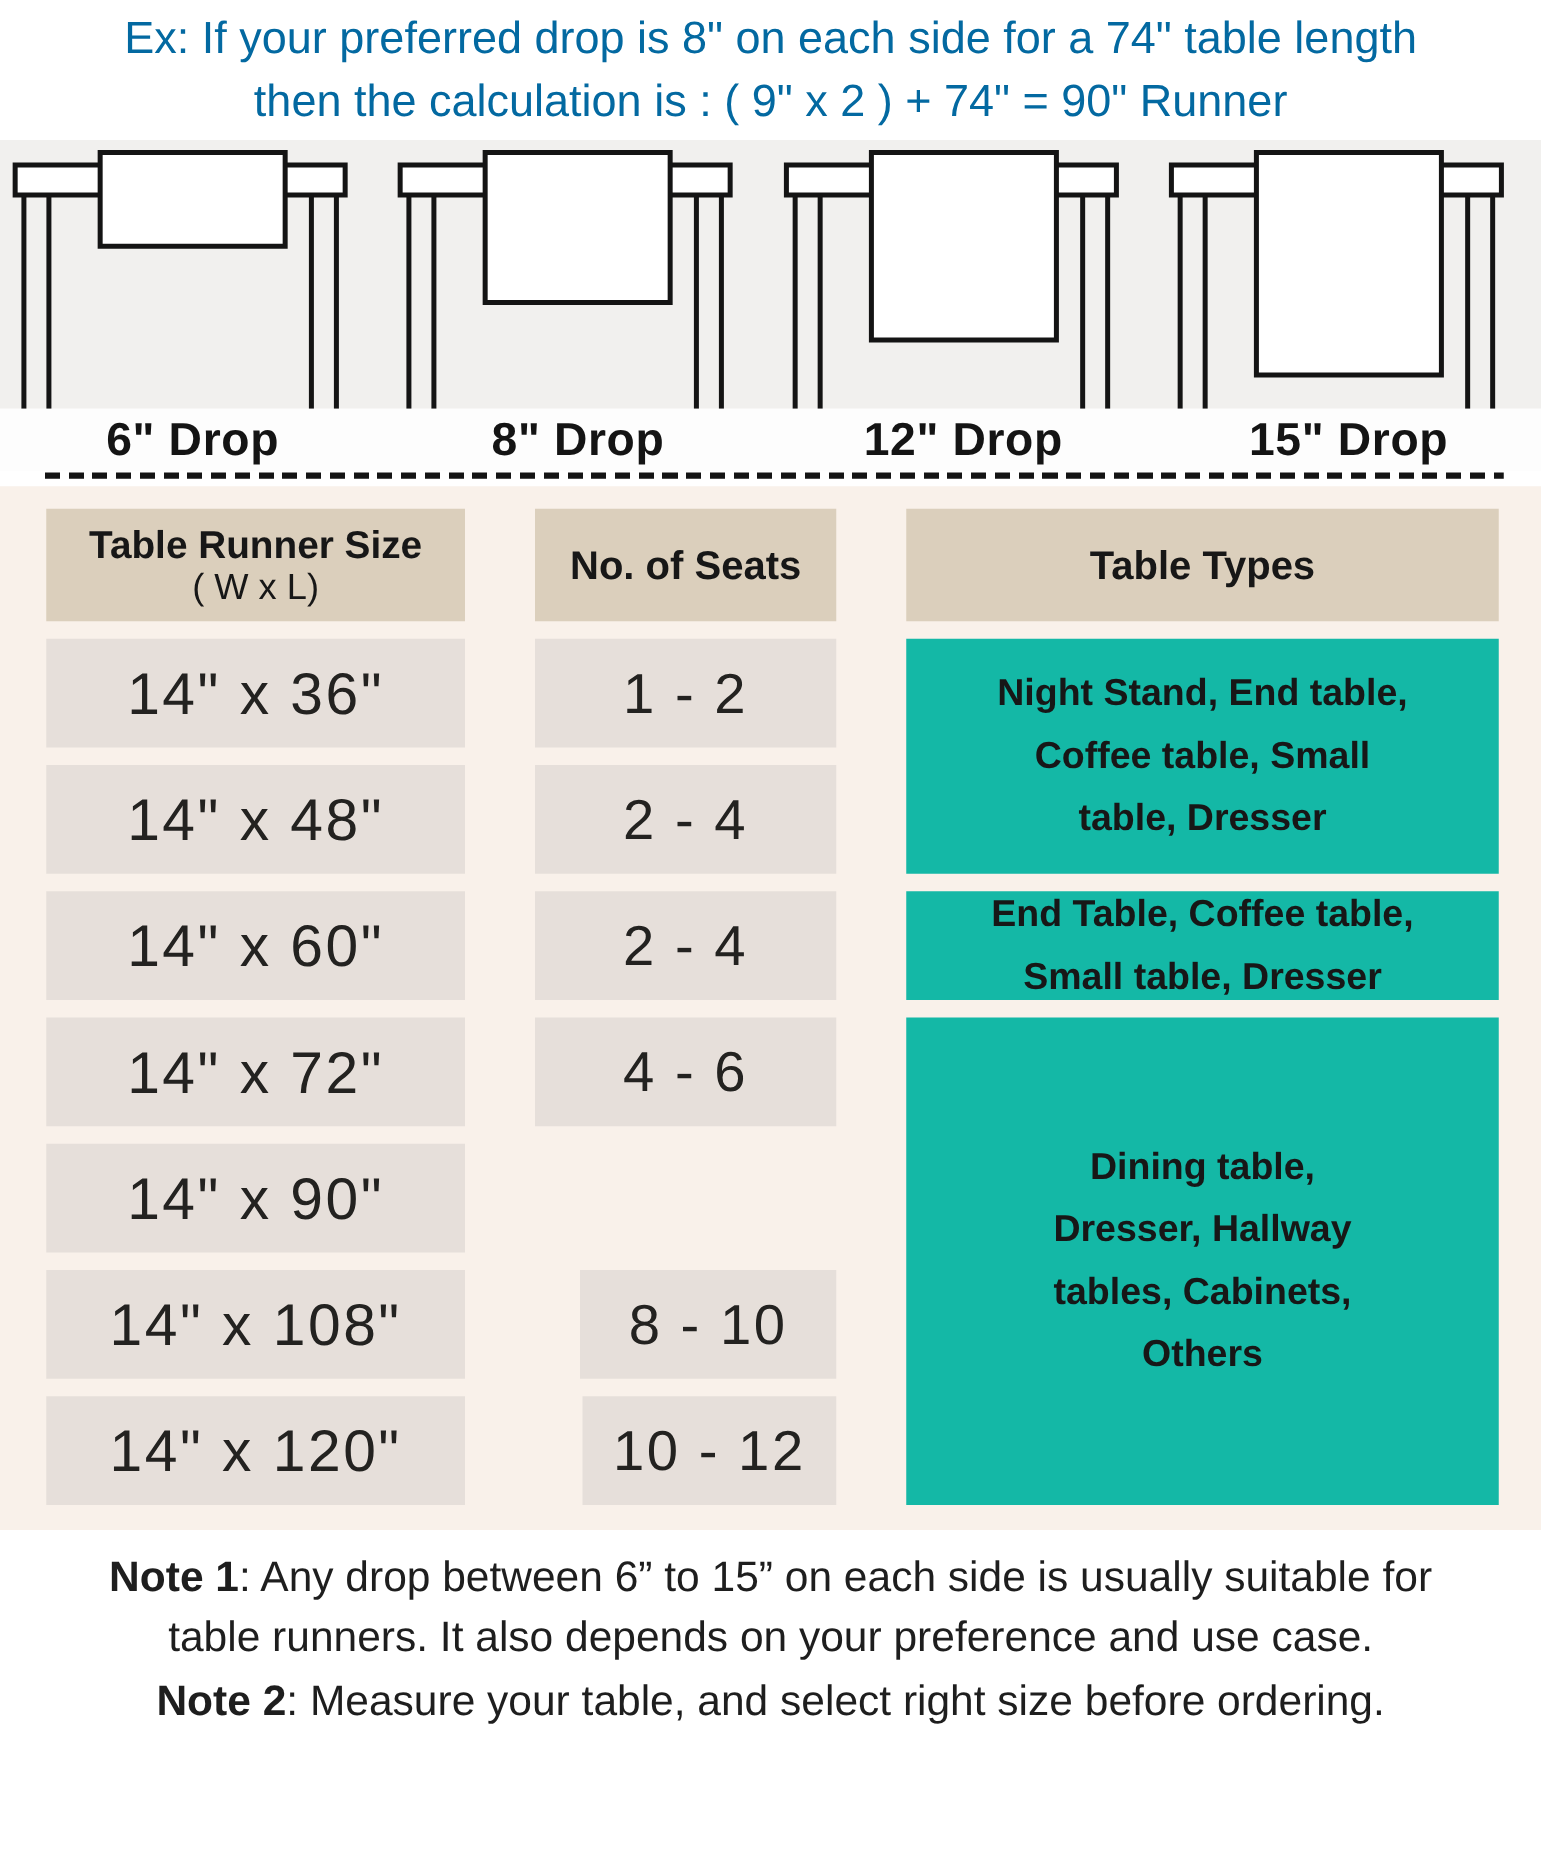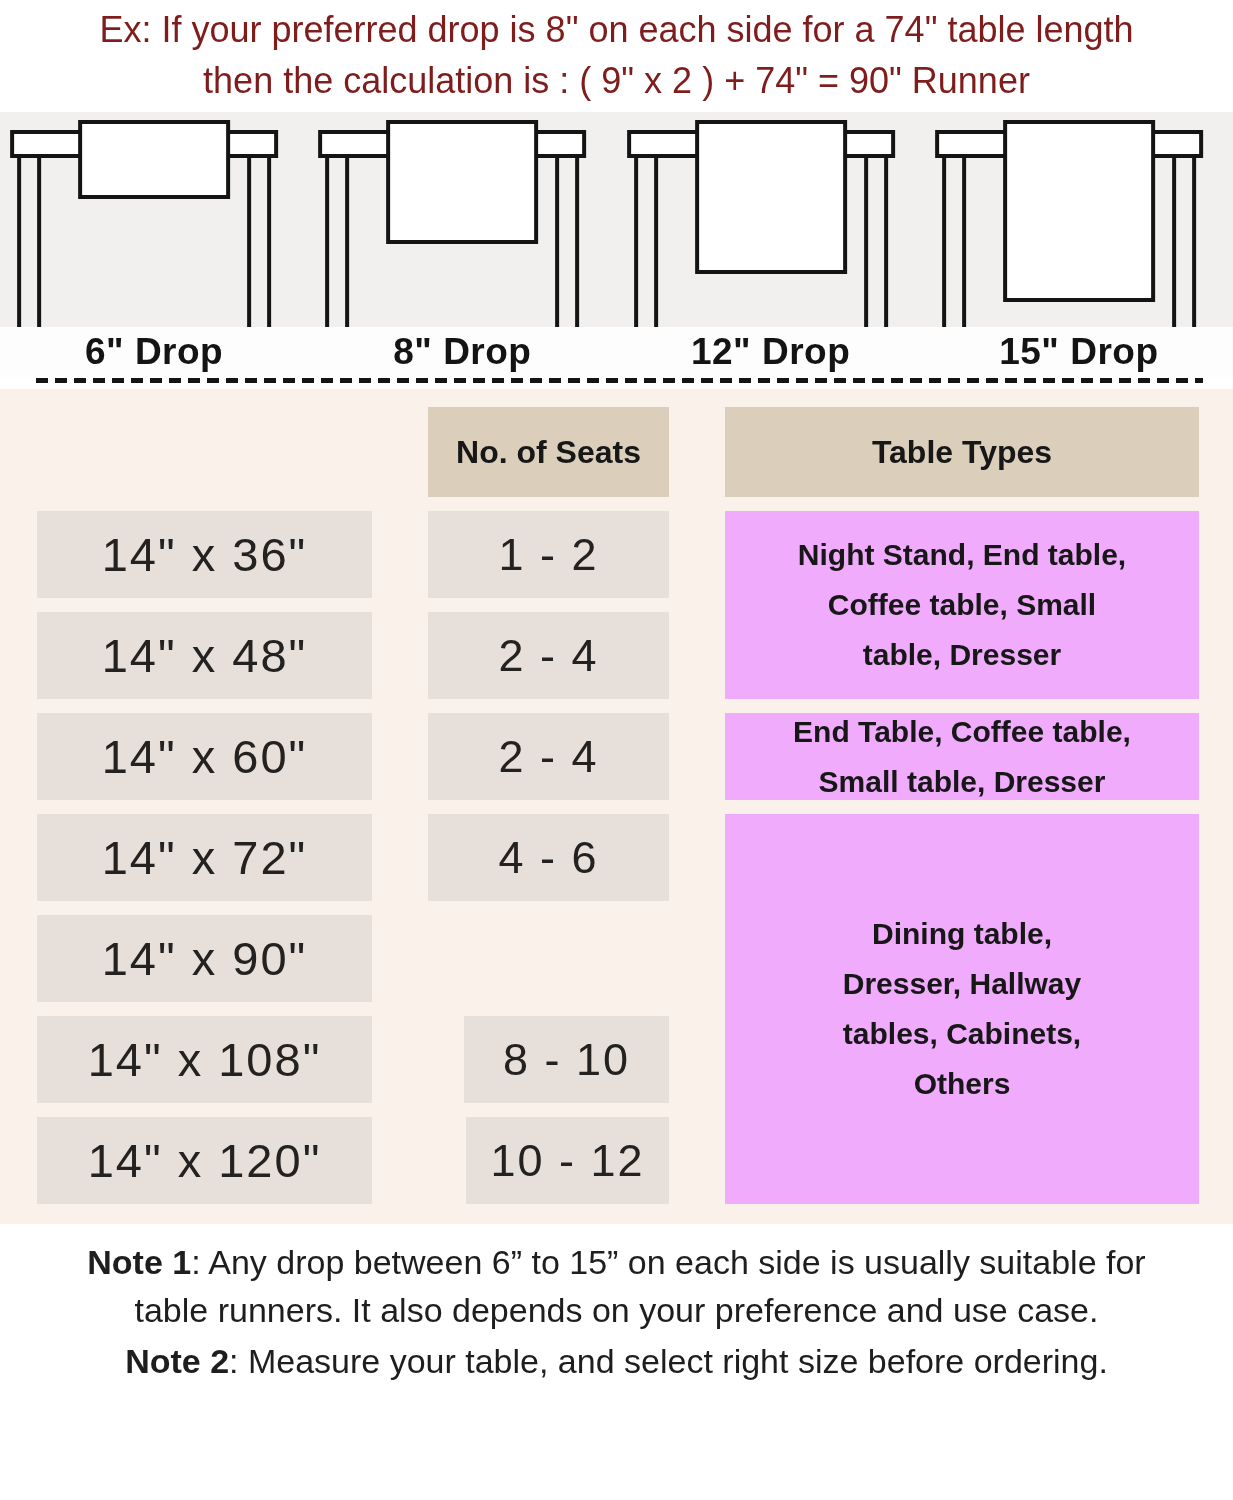--- a/index.html
+++ b/index.html
@@ -21,21 +21,21 @@
     color:#111;
   }
   .formula{
     margin:12px 0 0 0;
     font-size:36px;line-height:42px;letter-spacing:0.5px;
     font-weight:400;color:#242424;
   }
   .ex-line{
     margin:9px 0 0 0;
     font-size:36px;line-height:42px;letter-spacing:0px;
-    font-weight:400;color:#7f1d1d;
+    font-weight:400;color:#0369a1;
   }
   
   .band{
     margin-top:10px;height:215px;
     background:#f1f0ee;
     display:grid;grid-template-columns:repeat(4,1fr);
   }
   .illus{position:relative;}
   .illus svg{display:block;width:100%;height:215px;}
   .labels-row{
@@ -70,21 +70,21 @@
   .hdr-sub{font-size:29px;font-weight:400;line-height:33px;}
   .hdr-one{font-size:32px;font-weight:700;}
   .data-cell{
     background:#e6dfda;
     display:flex;align-items:center;justify-content:center;
     color:#232220;
   }
   .size-text{font-size:47px;letter-spacing:2px;font-weight:400;}
   .seats-text{font-size:45px;letter-spacing:2px;font-weight:400;}
   .type-cell{
-    background:#f0abfc;
+    background:#14b8a6;
     display:flex;align-items:center;justify-content:center;
     text-align:center;color:#171717;
   }
   .type-text{
     font-size:30px;font-weight:700;line-height:50px;
     white-space:pre-line;
   }
   
   .notes{
     margin:14px auto 0 auto;max-width:1120px;
@@ -153,20 +153,24 @@
     <div class="drop-label">6" Drop</div>
     <div class="drop-label">8" Drop</div>
     <div class="drop-label">12" Drop</div>
     <div class="drop-label">15" Drop</div>
   </div>
 
   <div class="divider"></div>
 
   <div class="table-section">
 
+    <div class="hdr-cell" style="grid-column:1;grid-row:1;">
+      <span class="hdr-main">Table Runner Size</span>
+      <span class="hdr-sub">( W x L)</span>
+    </div>
     <div class="hdr-cell" style="grid-column:2;grid-row:1;">
       <span class="hdr-one">No. of Seats</span>
     </div>
     <div class="hdr-cell" style="grid-column:3;grid-row:1;">
       <span class="hdr-one">Table Types</span>
     </div>
 
     <div class="data-cell" style="grid-column:1;grid-row:2;">
         <span class="size-text">14" x 36"</span>
       </div>

